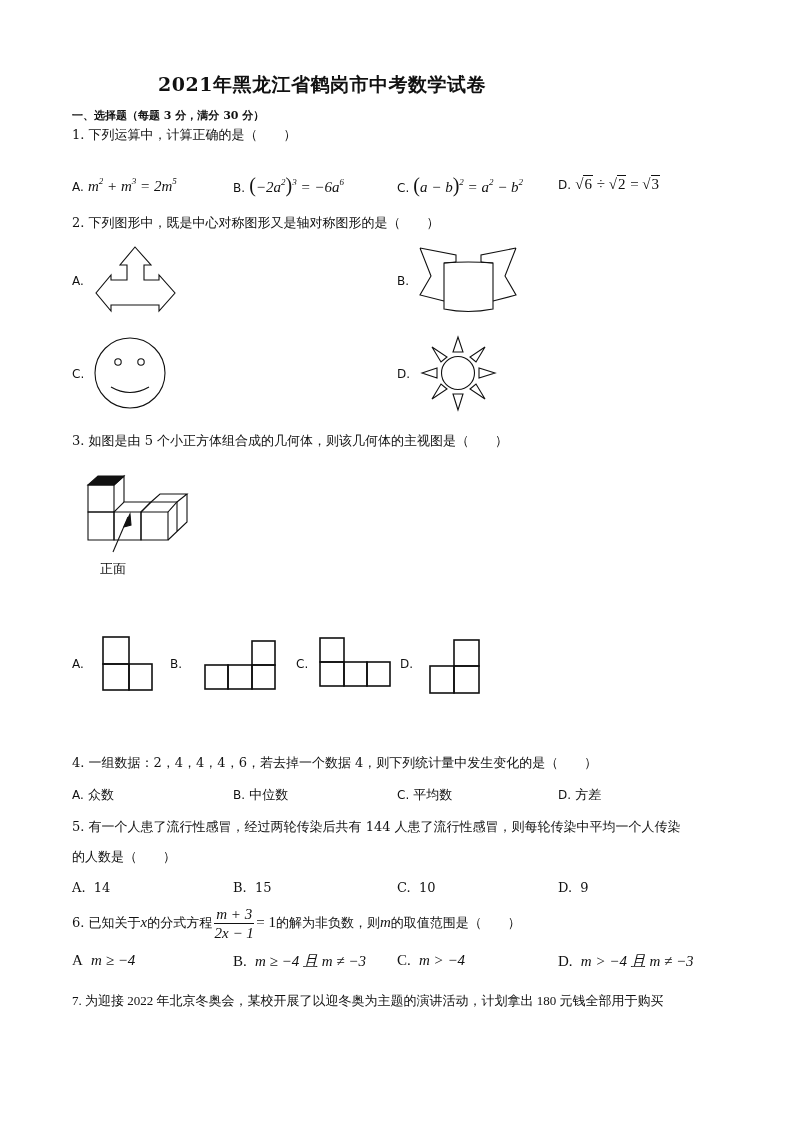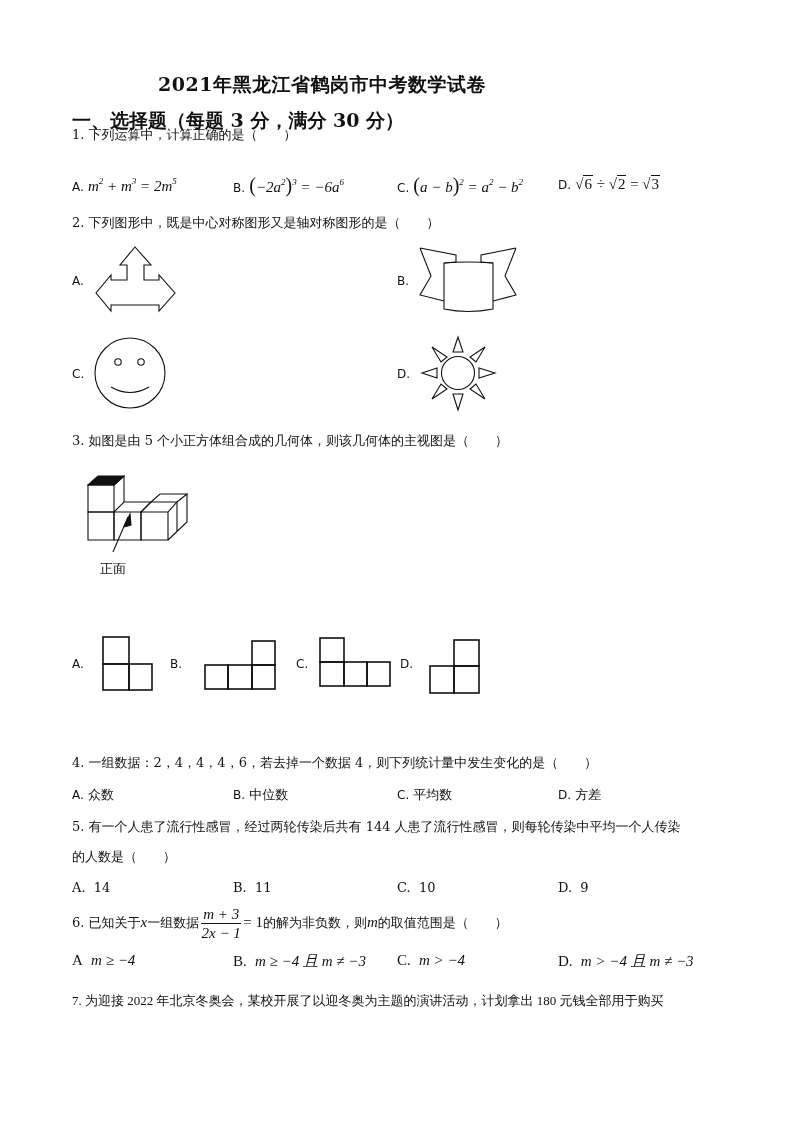--- a/index.html
+++ b/index.html
@@ -1,20 +1,20 @@
 <!DOCTYPE html>
 <html><head>
 <meta charset="utf-8">
 <style>
   html, body { margin: 0; padding: 0; background: #ffffff; }
   body { width: 793px; height: 1122px; position: relative; overflow: hidden;
          font-family: "DejaVu Serif", "Liberation Serif", serif; color: #111; }
   .abs { position: absolute; white-space: nowrap; }
   .title { top: 72px; left: 0; width: 644px; text-align: center; font-size: 19px; font-weight: bold; letter-spacing: 0.5px; }
-  .section { top: 108px; left: 72px; font-size: 19px; font-weight: bold; }
+  .section { top: 108px; left: 72px; font-size: 11px; font-weight: bold; }
   .q { font-size: 13px; left: 72px; }
   .opt { font-size: 13px; }
   .optlabel { font-family: "DejaVu Sans", "Liberation Sans", sans-serif; font-size: 12px; }
   .math { font-family: "Liberation Serif", "DejaVu Serif", serif; font-style: italic; font-size: 15px; }
   .mathn { font-family: Liberation Serif, serif; font-style: normal; font-size: 15px; }
   sup { font-size: 9px; vertical-align: 7px; }
   .sqrt { border-top: 1px solid #111; padding: 0 1px; font-style: normal; }
   .big { font-size: 20px; font-style: normal; font-weight: 100; }
   .frac { display: inline-block; vertical-align: middle; text-align: center; font-family: "Liberation Serif", serif; font-size: 15px; margin: 0 2px; }
   .frac .num { display: block; border-bottom: 1px solid #111; padding: 0 2px; line-height: 18px; }
@@ -139,27 +139,27 @@
 <div class="abs opt" style="top:786px; left:233px;"><span class="optlabel">B.</span> <span>中位数</span></div>
 <div class="abs opt" style="top:786px; left:397px;"><span class="optlabel">C.</span> <span>平均数</span></div>
 <div class="abs opt" style="top:786px; left:558px;"><span class="optlabel">D.</span> <span>方差</span></div>
 
 <div class="abs q" style="top:818px;">
   <span>5.</span>
   <span>有一个人患了流行性感冒，经过两轮传染后共有 144 人患了流行性感冒，则每轮传染中平均一个人传染</span>
 </div>
 <div class="abs q" style="top:848px;">的人数是（　　）</div>
 <div class="abs opt" style="top:880px; left:72px;"><span>A.</span>&nbsp; <span>14</span></div>
-<div class="abs opt" style="top:880px; left:233px;"><span>B.</span>&nbsp; <span>11</span></div>
+<div class="abs opt" style="top:880px; left:233px;"><span>B.</span>&nbsp; <span>15</span></div>
 <div class="abs opt" style="top:880px; left:397px;"><span>C.</span>&nbsp; <span>10</span></div>
 <div class="abs opt" style="top:880px; left:558px;"><span>D.</span>&nbsp; <span>9</span></div>
 
 <div class="abs q" style="top:905px; font-size:13px;">
   <span>6.</span>
-  <span>已知关于</span><span class="math">x</span><span>一组数据</span><span class="frac"><span class="num math">m + 3</span><span class="den math">2x − 1</span></span><span class="mathn">= 1</span><span>的解为非负数，则</span><span class="math">m</span><span>的取值范围是（　　）</span>
+  <span>已知关于</span><span class="math">x</span><span>的分式方程</span><span class="frac"><span class="num math">m + 3</span><span class="den math">2x − 1</span></span><span class="mathn">= 1</span><span>的解为非负数，则</span><span class="math">m</span><span>的取值范围是（　　）</span>
 </div>
 <div class="abs opt" style="top:952px; left:72px;"><span class="mathn">A</span>&nbsp; <span class="math">m ≥ −4</span></div>
 <div class="abs opt" style="top:952px; left:233px;"><span class="mathn">B.</span>&nbsp; <span class="math">m ≥ −4 且 m ≠ −3</span></div>
 <div class="abs opt" style="top:952px; left:397px;"><span class="mathn">C.</span>&nbsp; <span class="math">m &gt; −4</span></div>
 <div class="abs opt" style="top:952px; left:558px;"><span class="mathn">D.</span>&nbsp; <span class="math">m &gt; −4 且 m ≠ −3</span></div>
 
 <div class="abs q" style="top:992px;font-family:Liberation Serif, serif;">
   <span>7.</span>
   <span>为迎接 2022 年北京冬奥会，某校开展了以迎冬奥为主题的演讲活动，计划拿出 180  元钱全部用于购买</span>
 </div>

